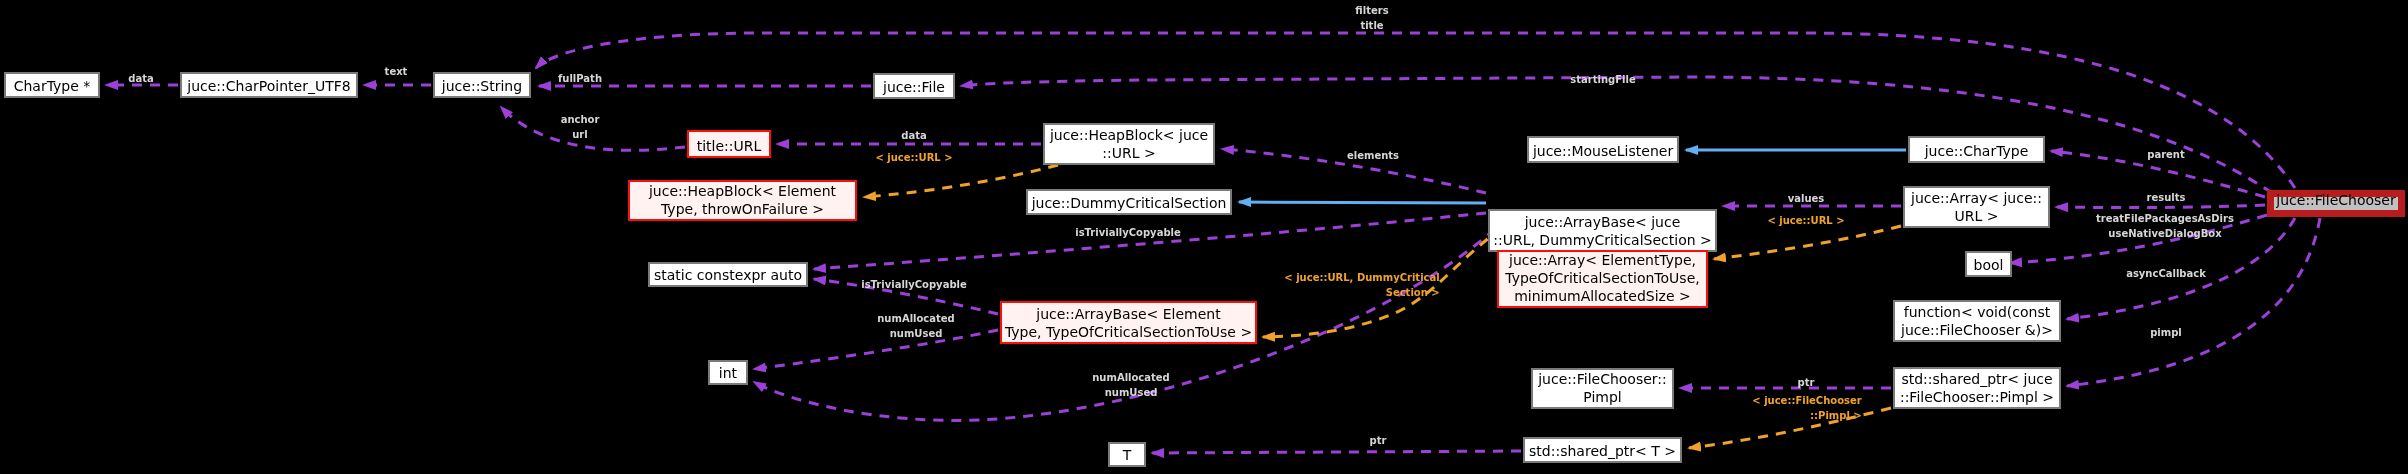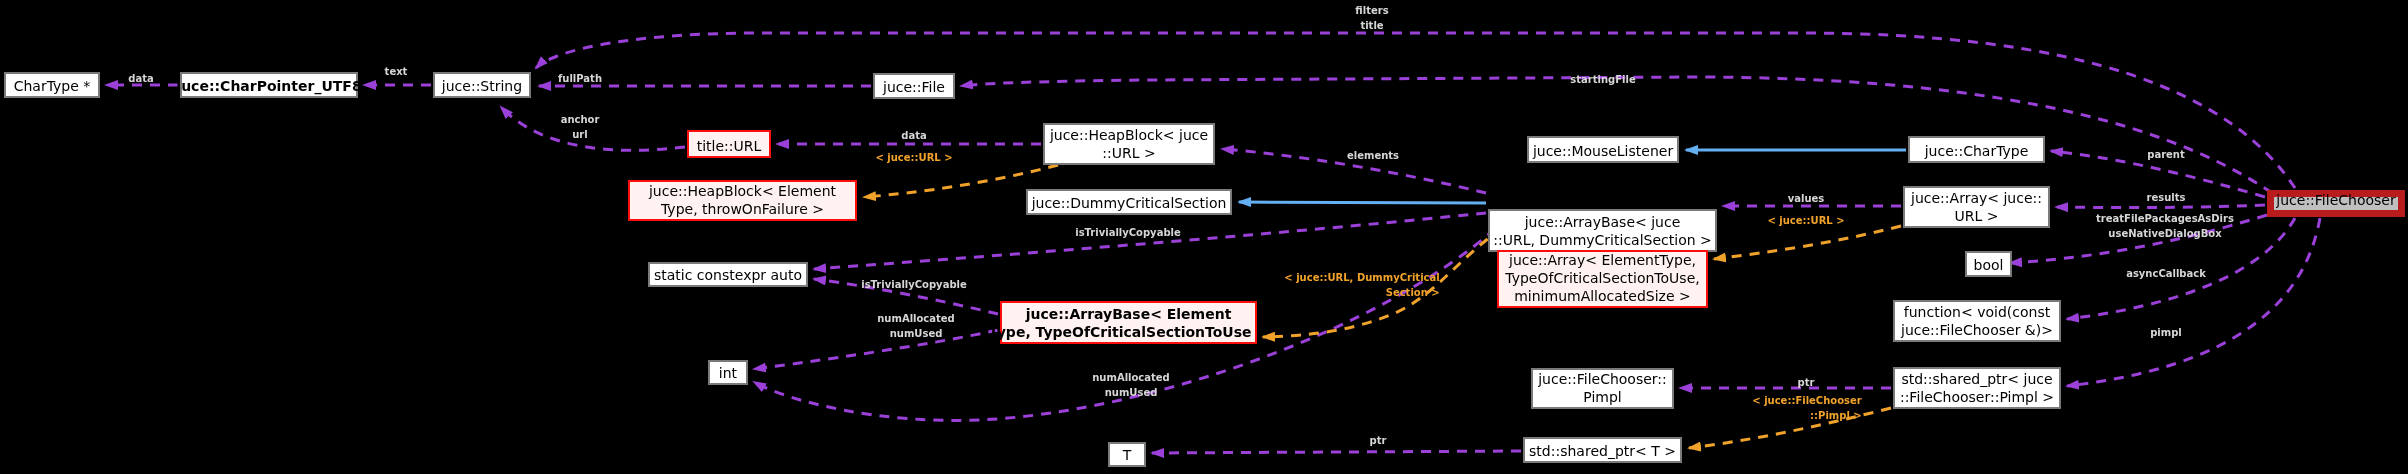--- a/index.html
+++ b/index.html
@@ -59,21 +59,21 @@
         <path d="M 1058 165 C 990 183, 918 193, 864 197" fill="none" stroke="#f0a22a" stroke-width="3" stroke-dasharray="10 8" marker-end="url(#m-template)"></path>
         <path d="M 1901 226 C 1830 244, 1770 252, 1714 259" fill="none" stroke="#f0a22a" stroke-width="3" stroke-dasharray="10 8" marker-end="url(#m-template)"></path>
         <path d="M 1502 228 C 1455 262, 1435 295, 1395 313 C 1350 332, 1305 336, 1263 337" fill="none" stroke="#f0a22a" stroke-width="3" stroke-dasharray="10 8" marker-end="url(#m-template)"></path>
         <path d="M 1891 408 C 1820 426, 1755 440, 1689 448" fill="none" stroke="#f0a22a" stroke-width="3" stroke-dasharray="10 8" marker-end="url(#m-template)"></path>
       </g>
   </svg>
   <div id="node-layer">
       <div class="node plain" style="left: 4px; top: 72px; width: 96px; height: 26px;">
         <div>CharType *</div>
       </div>
-      <div class="node" style="left: 180px; top: 72px; width: 178px; height: 26px; font-weight: bold;">
+      <div class="node" style="left: 180px; top: 72px; width: 178px; height: 26px;">
         <div>juce::CharPointer_UTF8</div>
       </div>
       <div class="node" style="left: 433px; top: 72px; width: 98px; height: 26px;">
         <div>juce::String</div>
       </div>
       <div class="node" style="left: 873px; top: 73px; width: 82px; height: 26px;">
         <div>juce::File</div>
       </div>
       <div class="node red" style="left: 687px; top: 130px; width: 84px; height: 28px;">
         <div>title::URL</div>
@@ -104,21 +104,21 @@
         <div>URL &gt;</div>
       </div>
       <div class="node main" style="left: 2267px; top: 190px; width: 138px; height: 27px;">
         <div>juce::FileChooser</div>
       </div>
       <div class="node red" style="left: 1497px; top: 250px; width: 211px; height: 58px;">
         <div>juce::Array&lt; ElementType,</div>
         <div>TypeOfCriticalSectionToUse,</div>
         <div>minimumAllocatedSize &gt;</div>
       </div>
-      <div class="node red" style="left: 1000px; top: 301px; width: 257px; height: 43px; font-weight: bold;">
+      <div class="node red" style="left: 1000px; top: 301px; width: 257px; height: 43px;">
         <div>juce::ArrayBase&lt; Element</div>
         <div>Type, TypeOfCriticalSectionToUse &gt;</div>
       </div>
       <div class="node plain" style="left: 648px; top: 262px; width: 160px; height: 25px;">
         <div>static constexpr auto</div>
       </div>
       <div class="node plain" style="left: 708px; top: 360px; width: 40px; height: 25px;">
         <div>int</div>
       </div>
       <div class="node plain" style="left: 1957px; top: 251px; width: 47px; height: 26px; margin-left: 8px;">

